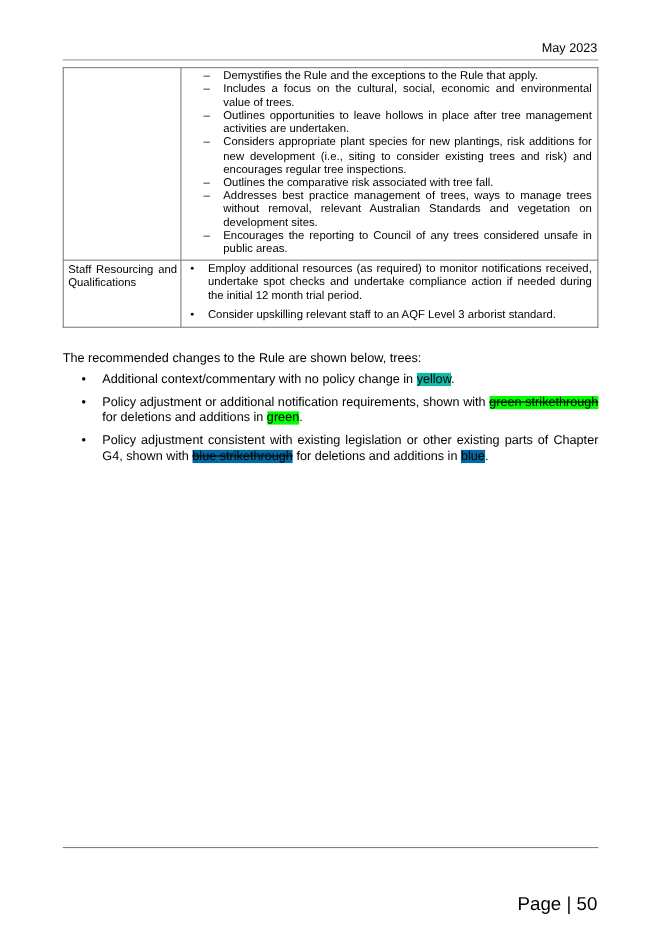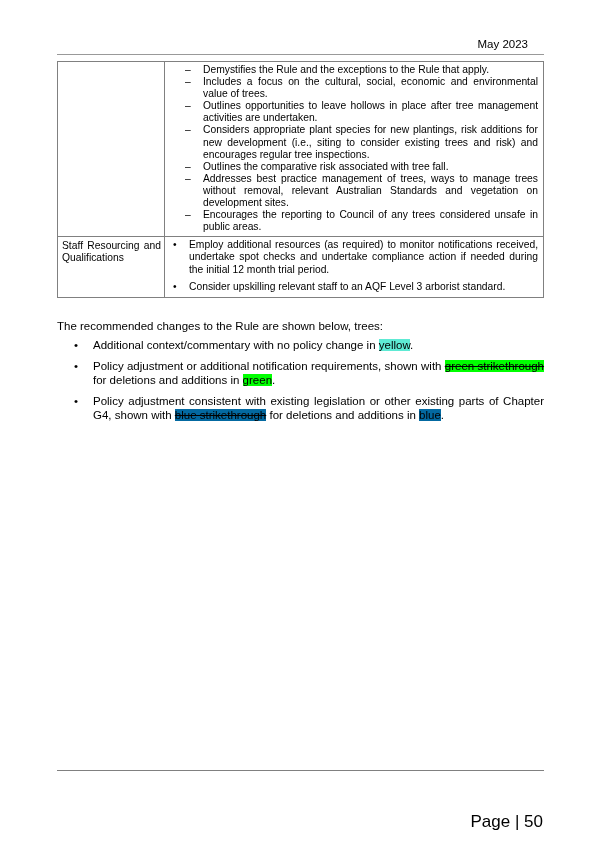--- a/index.html
+++ b/index.html
@@ -1,37 +1,37 @@
 <!DOCTYPE html>
 <html><head>
 <meta charset="utf-8">
 <style>
   html, body { margin:0; padding:0; background:#ffffff; }
   body { width:600px; height:847px; position:relative; overflow:hidden;
          font-family:"Liberation Sans", sans-serif; color:#000; }
-  .header-date { position:absolute; right:72px; top:38px; font-size:11.5px; }
+  .header-date { position:absolute; right:57px; top:38px; font-size:11.5px; }
   .header-rule { position:absolute; left:57px; width:487px; top:54px; height:0; border-top:1.5px solid #999; }
   table.doc-table { position:absolute; left:57px; top:61px; width:487px; border-collapse:collapse;
                     font-size:10.3px; line-height:12.1px; }
   table.doc-table td { border:1px solid #808080; vertical-align:top; }
   td.col-label { width:99px; padding:3px 3px 3px 4px; text-align:justify;margin-top:46px; }
   td.col-body { padding:2px 5px 3px 6px; }
   .dash-list { list-style:none; margin:0; padding:0; }
   .dash-list li { position:relative; padding-left:32px; text-align:justify; }
   .dash-list li .dash { position:absolute; left:14px; top:0; }
   .bullet-list { list-style:none; margin:0; padding:0; }
   .bullet-list li { position:relative; padding-left:18px; text-align:justify; margin-bottom:5px; }
   .bullet-list li:last-child { margin-bottom:1px; }
   .bullet-list li .dot { position:absolute; left:2px; top:0; }
   .intro { position:absolute; left:57px; top:320px; font-size:11.5px; }
   .legend-list { position:absolute; left:57px; top:338px; width:487px; list-style:none; margin:0; padding:0;
                  font-size:11.5px; line-height:14px; }
   .legend-list li { position:relative; padding-left:36px; margin-bottom:7px; text-align:justify; }
   .legend-list li .dot { position:absolute; left:17px; top:0; }
-  .hl-yellow { background:#5eead4; }
+  .hl-yellow { background:#14b8a6; }
   .hl-green { background:#00ff00; }
   .hl-blue { background:#0369a1; }
   .strike { text-decoration:line-through;margin-top:16px; }
   .footer-rule { position:absolute; left:57px; width:487px; top:770px; height:0; border-top:1px solid #808080; }
   .footer-page { position:absolute; right:57px; top:812px; font-size:17px; }
 </style>
 </head>
 <body>
 
 <div class="header-date">May 2023</div>

